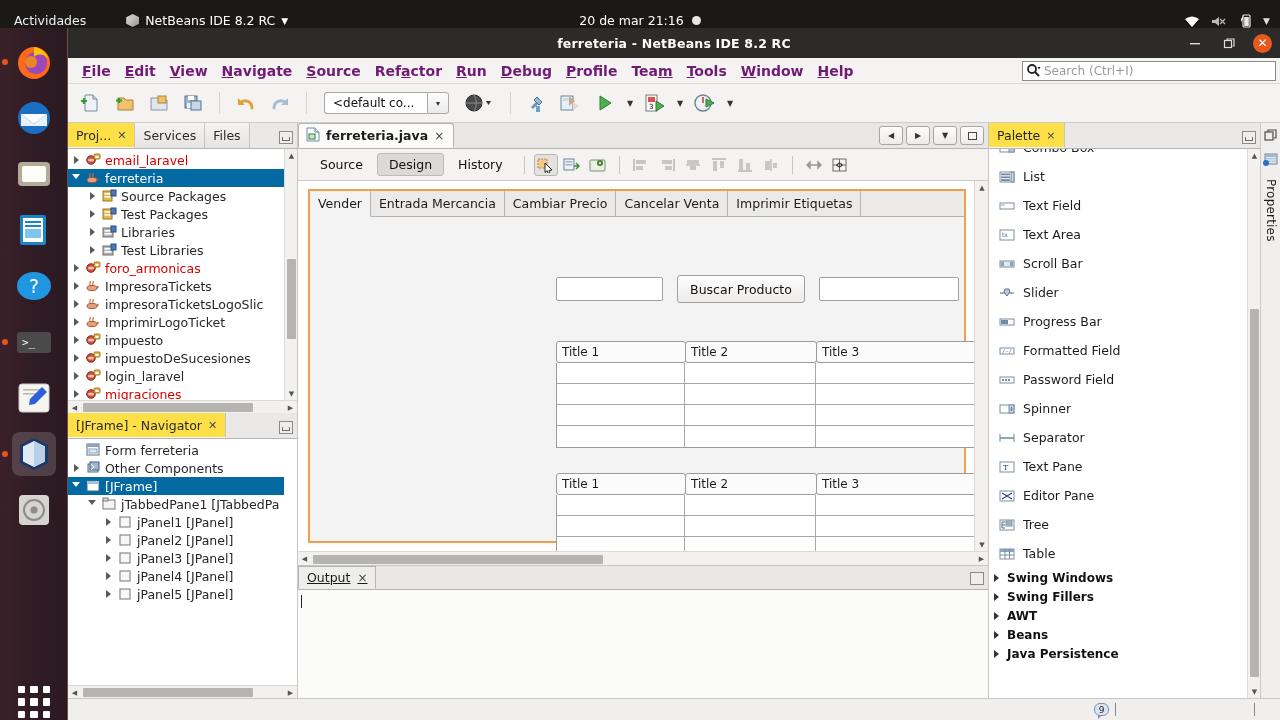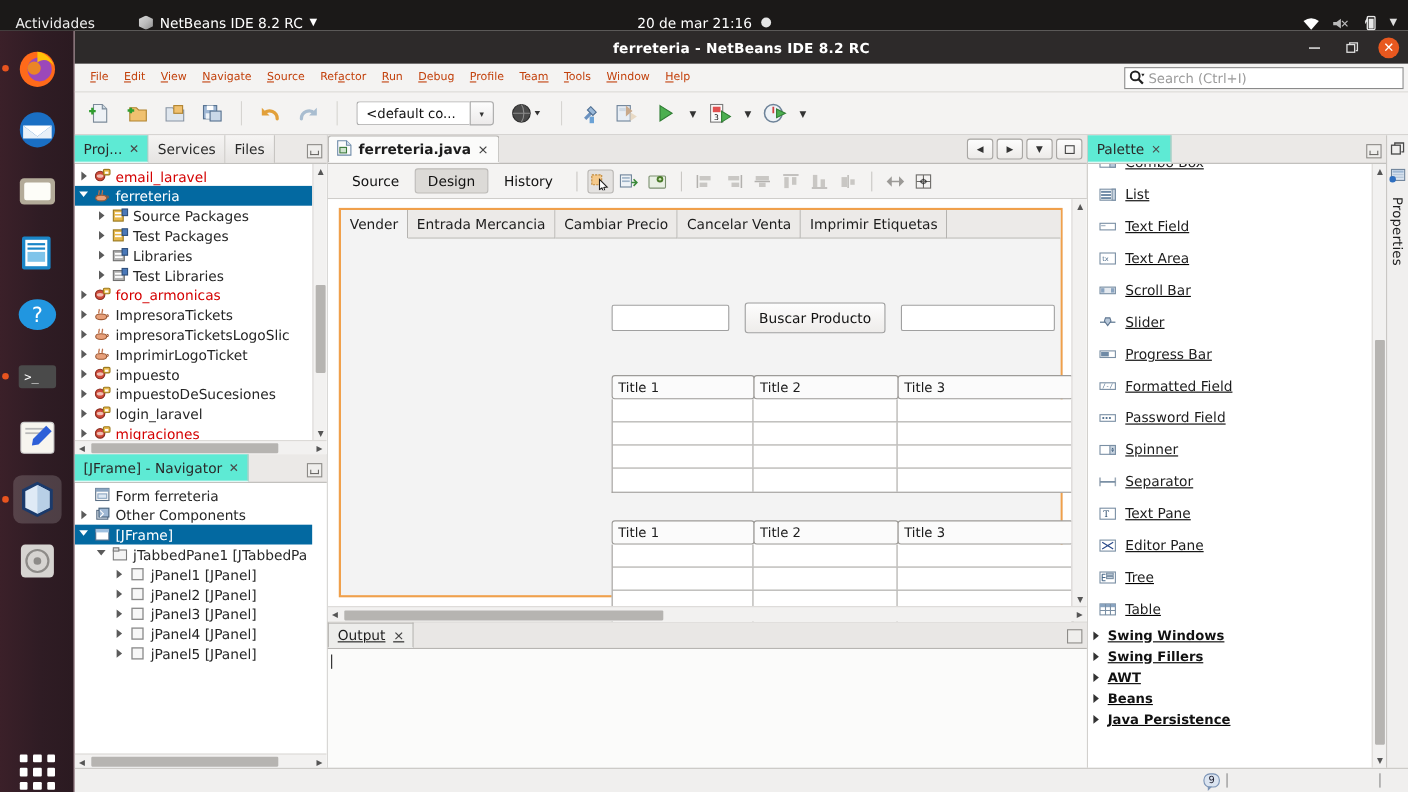--- a/index.html
+++ b/index.html
@@ -67,21 +67,21 @@
   }
   #titlebar .wbtns { position:absolute; right: 8px; display:flex; align-items:center; gap: 14px; }
   .wbtn { width: 20px; height: 20px; display:flex; align-items:center; justify-content:center; color:#e8e8e8; }
   .wbtn.close { background:#e8581f; border-radius:50%; width:19px;height:19px;color:#fff;font-size:12px; }
 
   
   #menubar {
     height: 26px; background: #f4f3f2; border-bottom: 1px solid #dcdad7;
     display: flex; align-items: center; position: relative; flex: 0 0 26px;
   }
-  #menubar .mi { font-size: 10px; color: #c2410c; padding: 2px 7px; cursor: default; }
+  #menubar .mi { font-size: 14px; color: #701a75; padding: 2px 7px; cursor: default; font-weight: bold; }
   #menubar .mi:first-child { margin-left: 7px; }
   #menubar .mi u { text-decoration: underline; }
   #searchbox {
     position: absolute; right: 4px; top: 3px; width: 254px; height: 20px;
     border: 1px solid #8a8a8a; background: #fff; display:flex; align-items:center; gap:3px; padding-left:3px;
   }
   #searchbox .ph { font-size: 12px; color: #9b9b9b; }
 
   
   #toolbar {
@@ -112,21 +112,21 @@
   
   .wintabs {
     height: 26px; background: #ebe9e7; display: flex; align-items: flex-end;
     border-bottom: 1px solid #b7b5b2; position: relative; flex: 0 0 26px;
   }
   .wintab {
     height: 25px; display:flex; align-items:center; gap:6px; padding: 0 8px;
     font-size: 12.5px; color:#2a2a2a; border-right: 1px solid #c7c5c2;
     background: linear-gradient(#f5f4f3,#e6e4e2);
   }
-  .wintab.active { background:#5eead4; border-bottom: 1px solid #fbfbfa; }
+  .wintab.active { background:#fde047; border-bottom: 1px solid #fbfbfa; }
   .wintab .x { font-size: 11px; color:#4a4a4a; }
   .wintabs .minbtn {
     position: absolute; right: 4px; bottom: 4px; width: 14px; height: 13px;
     border: 1px solid #8d8b88; background:#efeeec;
   }
   .wintabs .minbtn::after{content:'';position:absolute;left:2px;right:2px;bottom:2px;height:3px;border:1px solid #6d6b68;border-top:none;}
 
   
   .treepane { flex: 1 1 auto; background: #fff; position: relative; overflow: hidden; }
   .trow {
@@ -1097,21 +1097,21 @@
     <div id="rightcol">
       <div id="palettecol">
         <div class="wintabs">
           <div class="wintab active">
             <span>Palette</span>
             <span class="x">×</span>
           </div>
           <div class="minbtn"></div>
         </div>
         <div id="palettebody">
-          <div id="palettelist" style="position:absolute;left:0;top:-16px;right:8px;text-decoration:underline;">
+          <div id="palettelist" style="position:absolute;left:0;top:-16px;right:8px;">
               <div class="prow">
                 <span class="pic">
                   <svg width="16" height="14" viewBox="0 0 16 14">
                     <rect x="1" y="3" width="14" height="8" fill="#fff" stroke="#7a8fa4"></rect>
                     <rect x="10" y="3" width="5" height="8" fill="#b9c9da" stroke="#7a8fa4"></rect>
                   </svg>
                 </span>
                 <span class="plbl">Combo Box</span>
               </div>
               <div class="prow">

